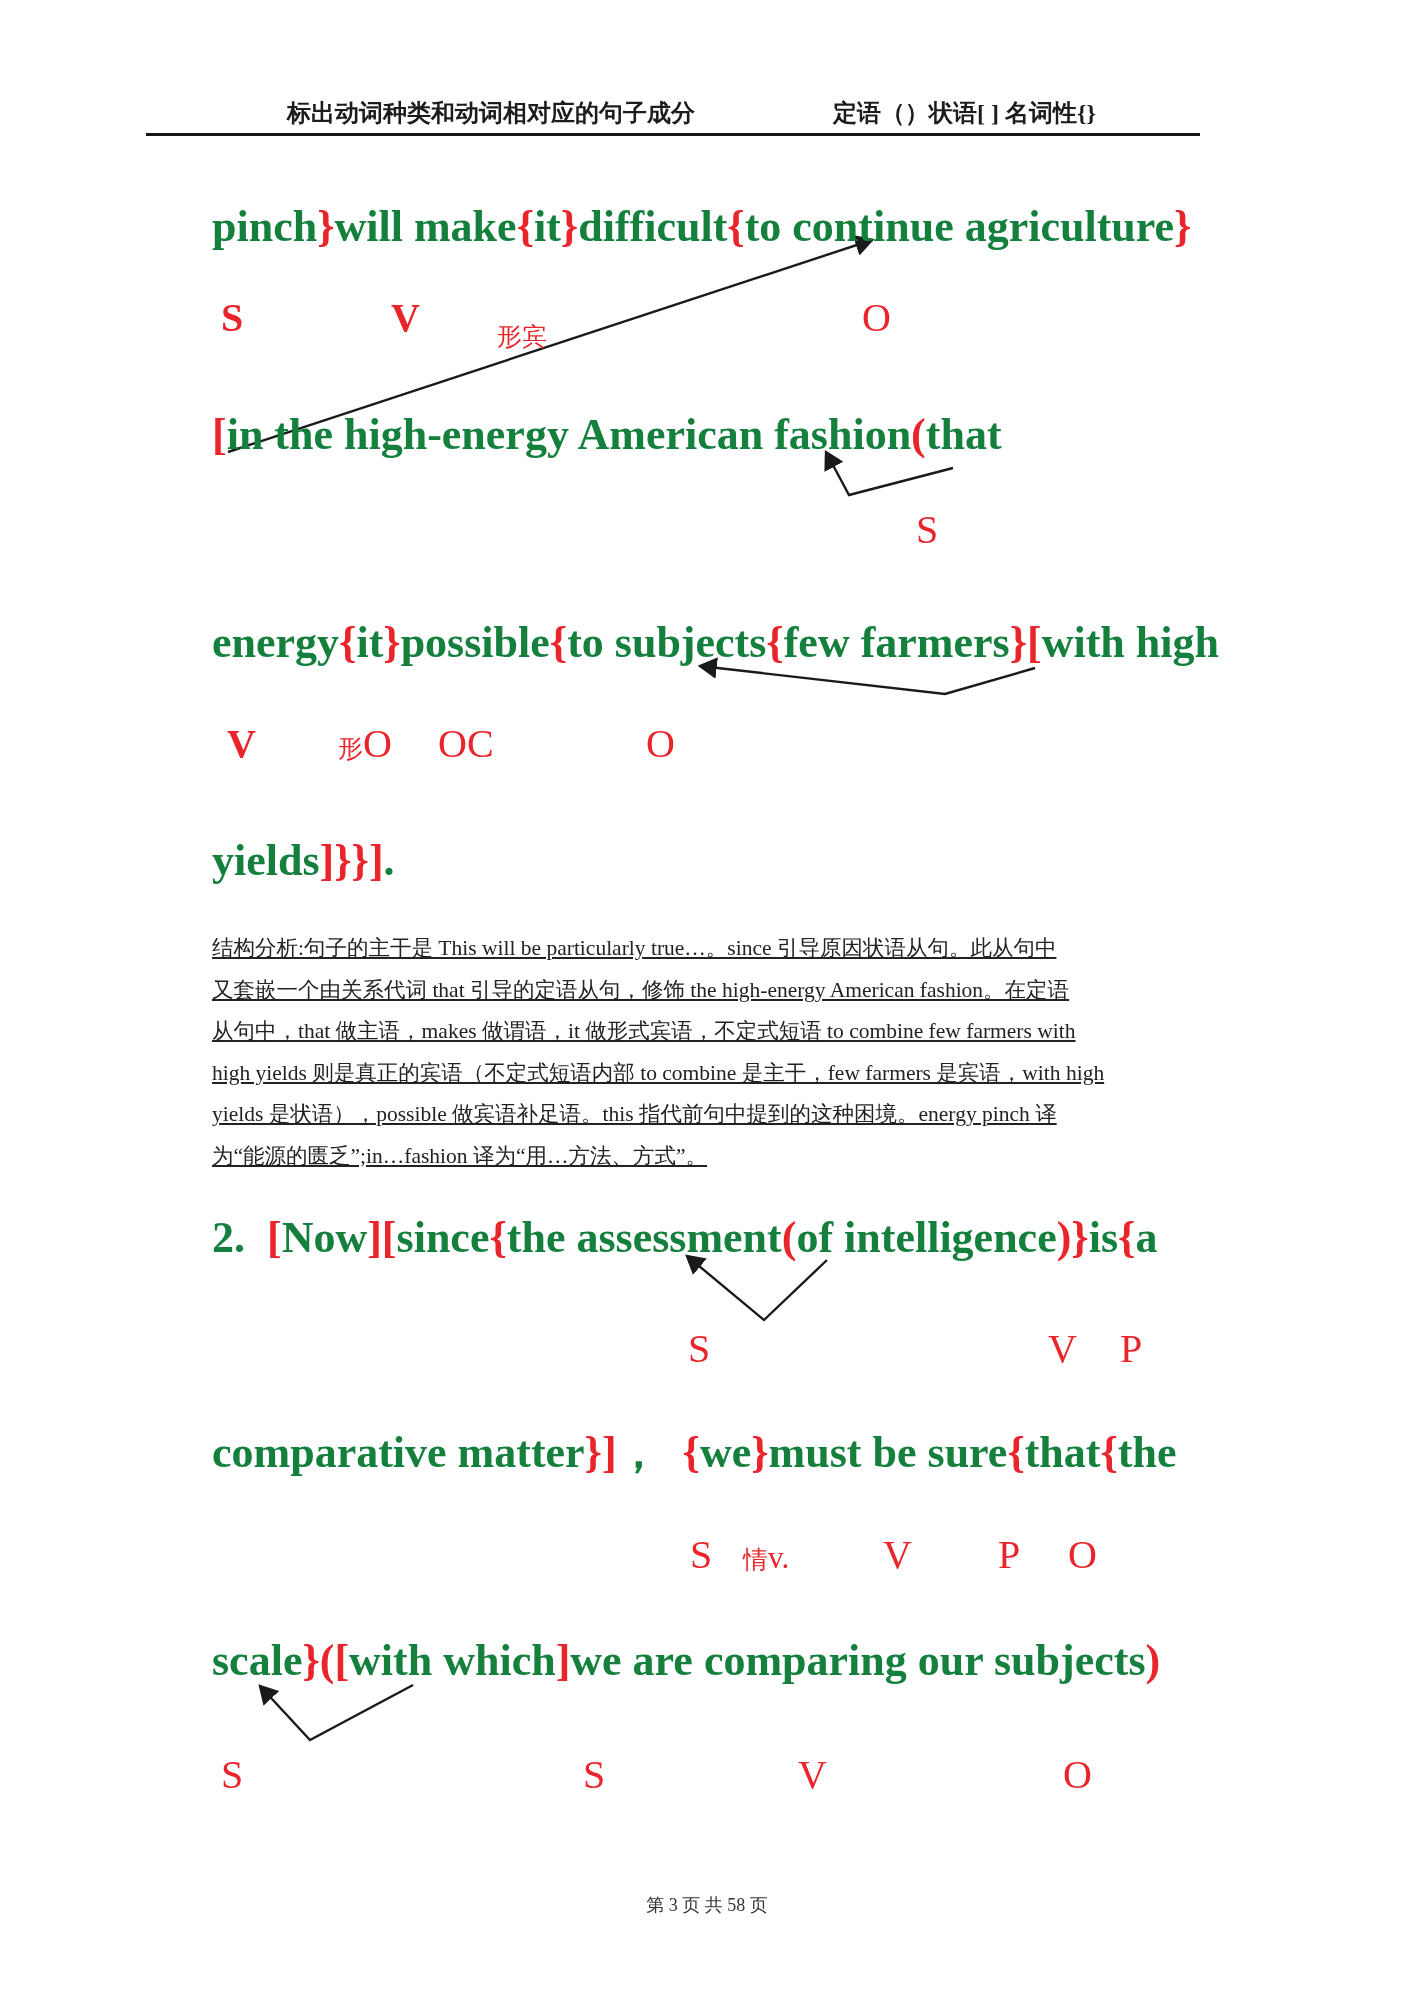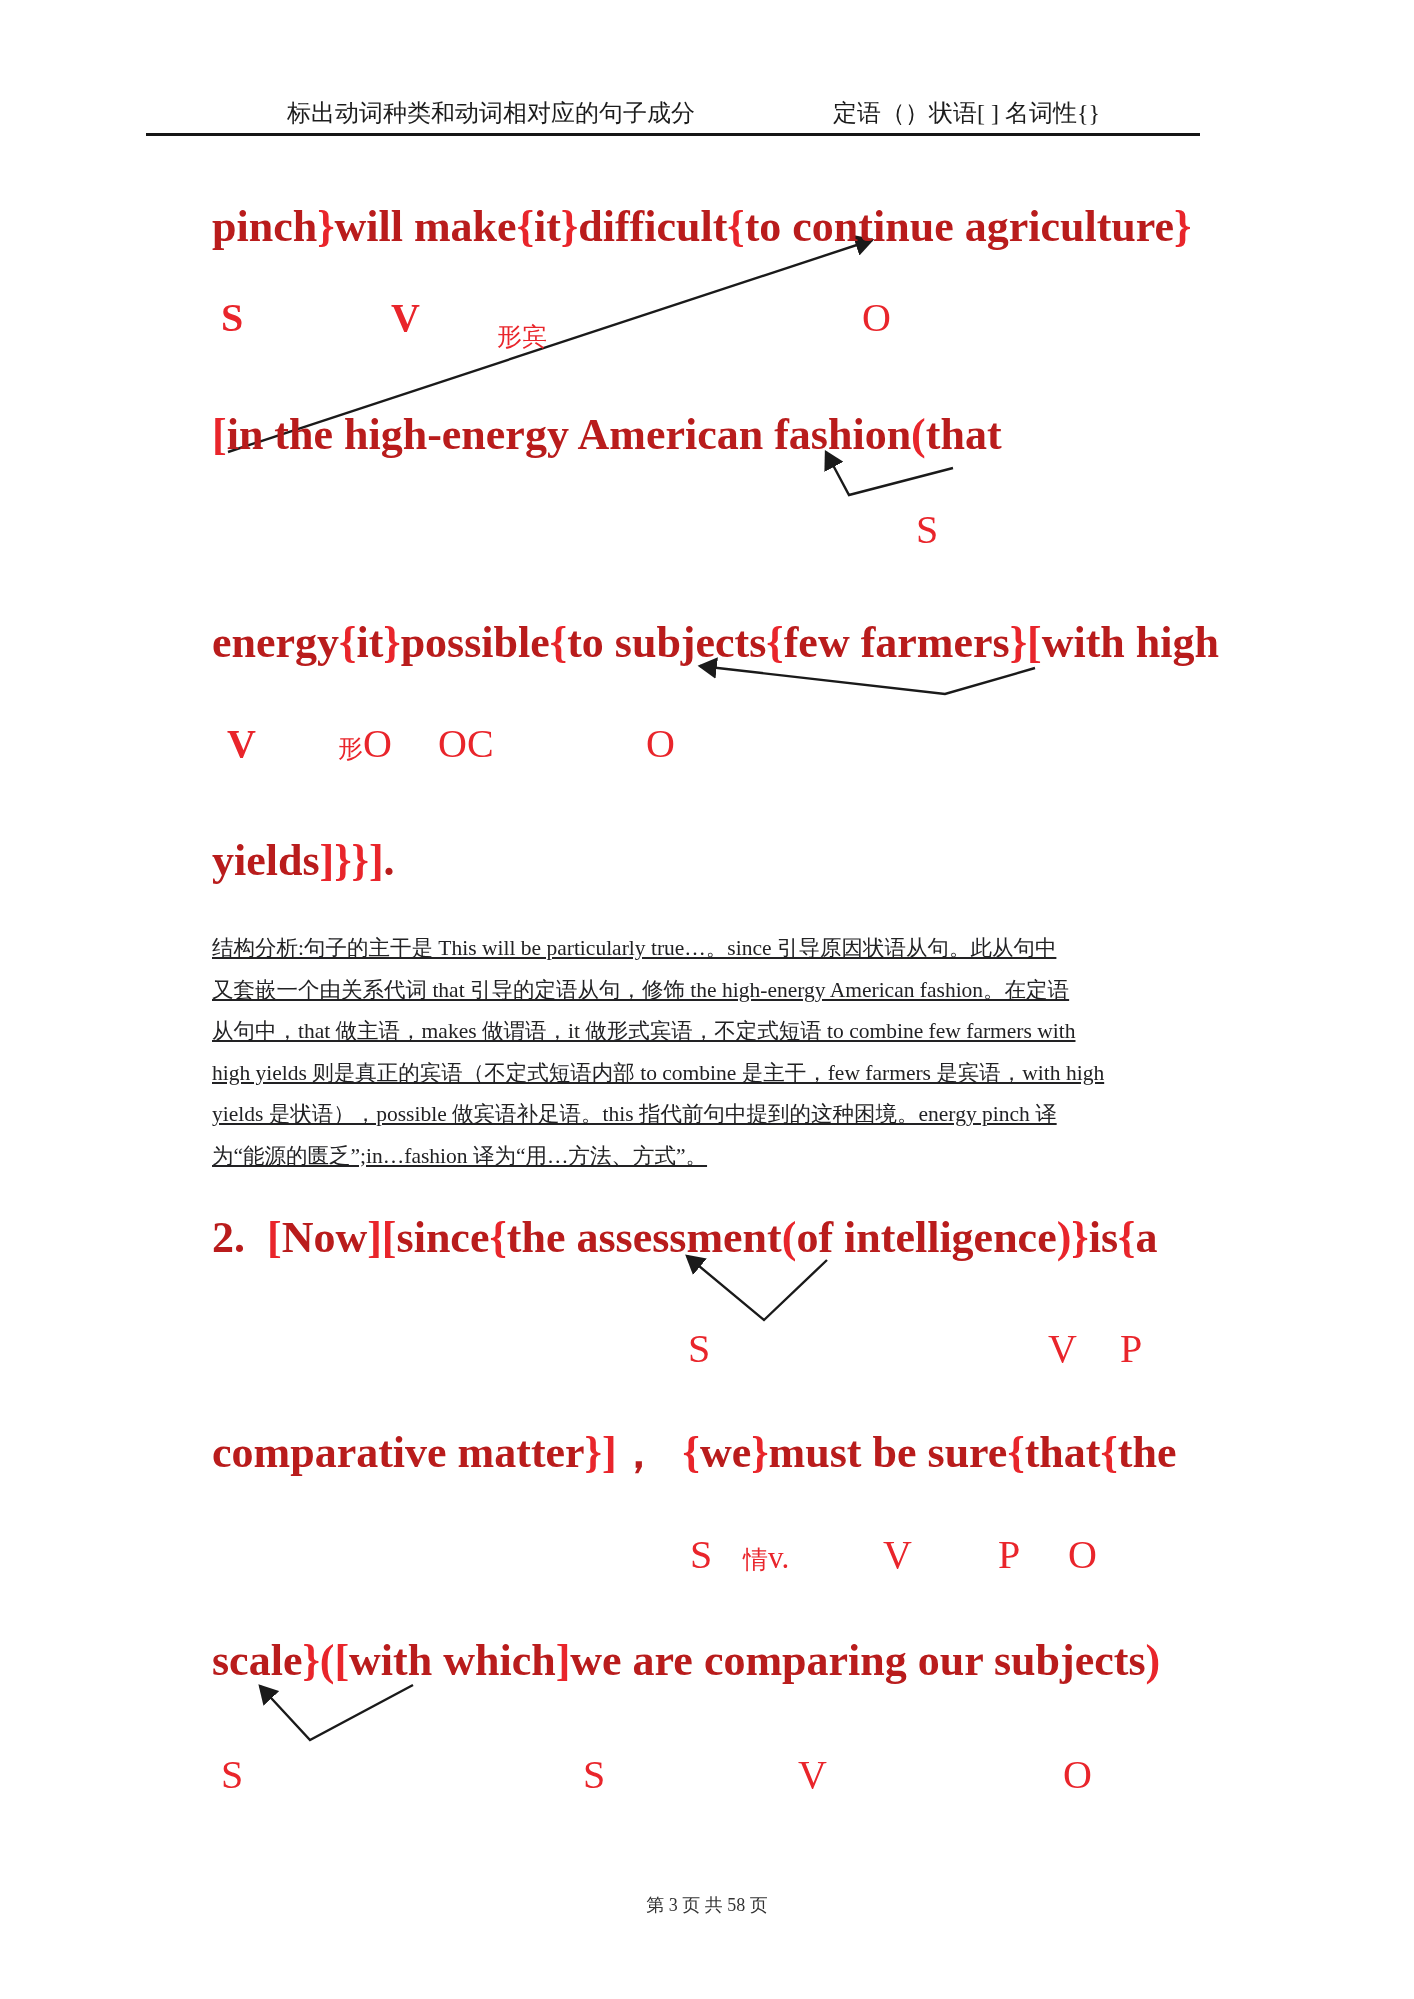--- a/index.html
+++ b/index.html
@@ -1,23 +1,23 @@
 <!DOCTYPE html>
 <html><head>
 <meta charset="utf-8">
 <style>
   html,body{margin:0;padding:0;background:#ffffff;}
   #page{position:relative;width:1414px;height:1999px;background:#ffffff;overflow:hidden;
         font-family:"Liberation Serif","DejaVu Serif",serif;}
   
-  .hdr{position:absolute;font-size:24px;font-weight:normal;color:#1c1c1c;white-space:pre;}
+  .hdr{position:absolute;font-size:24px;font-weight:bold;color:#1c1c1c;white-space:pre;}
   #hdr-rule{position:absolute;left:146px;top:133px;width:1054px;height:3px;background:#161616;}
   
   .srow{position:absolute;left:212px;font-size:44px;line-height:1.1;font-weight:bold;white-space:pre;}
-  .k-b{color:#b91c1c;}
+  .k-b{color:#15803d;}
   .k-r{color:#e9252b;}
   
   .lab{position:absolute;font-size:40px;line-height:1.1;color:#e9252b;white-space:pre;}
   .k-L{color:#e9252b;font-weight:normal;}
   .k-B{color:#e9252b;font-weight:bold;}
   .k-C{color:#e9252b;font-weight:normal;font-size:25px;text-align:center;}
   .k-v{color:#e9252b;font-weight:normal;font-size:31px;}
   
   #analysis{position:absolute;left:212px;top:928px;width:1010px;color:#222224;text-decoration:underline;}
   .aline{font-size:21.5px;line-height:41.5px;white-space:pre;}

